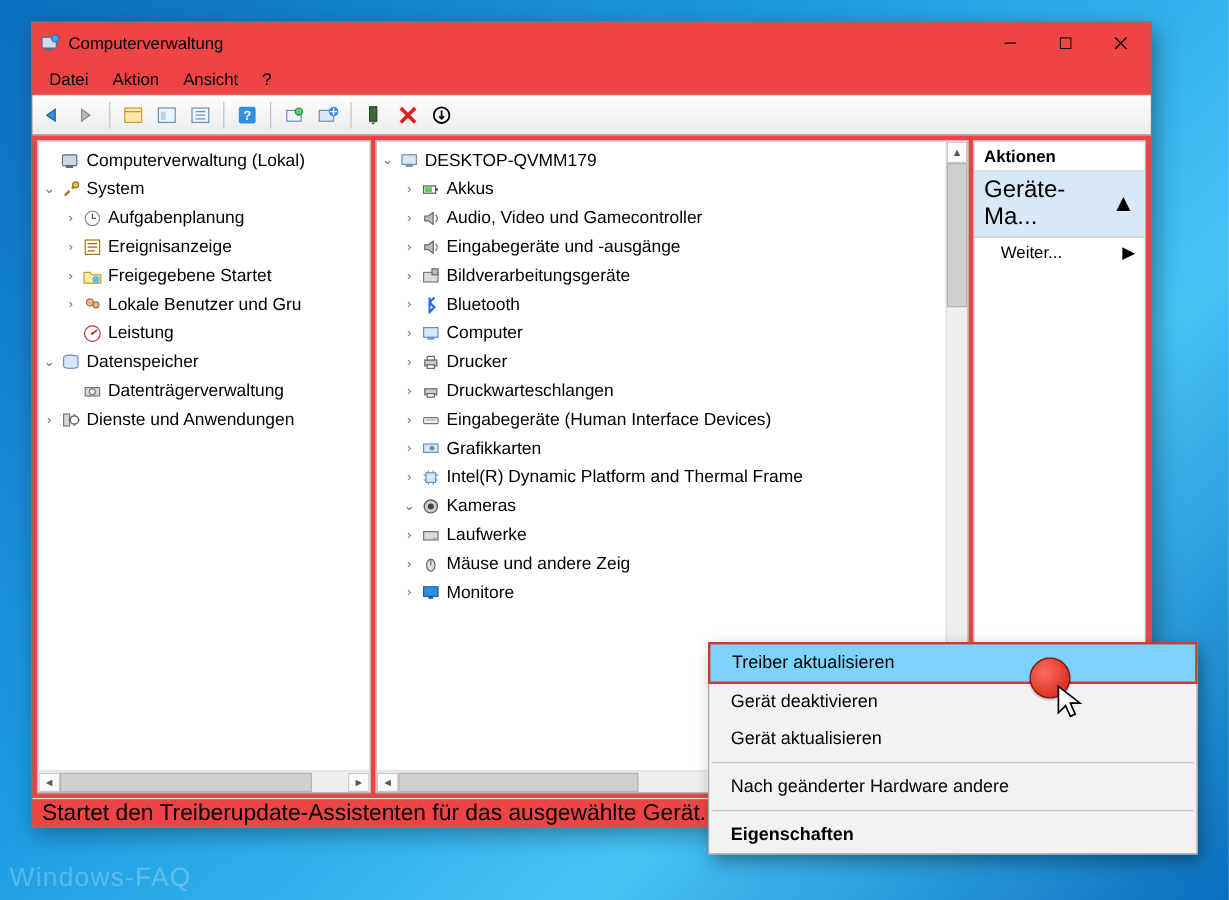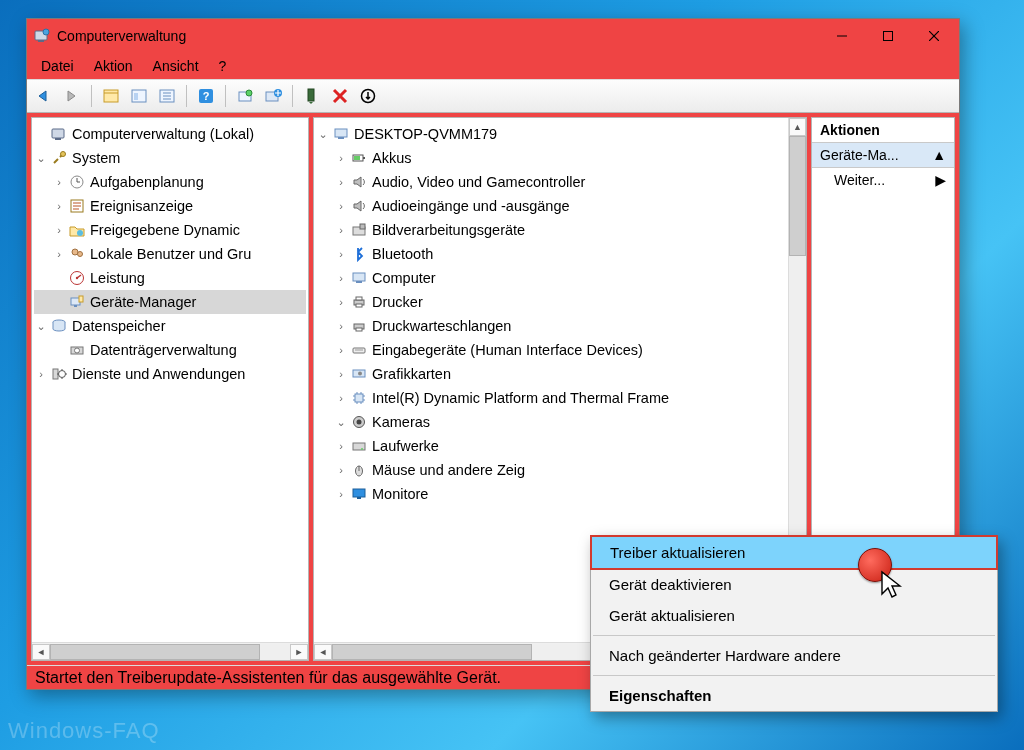--- a/index.html
+++ b/index.html
@@ -56,24 +56,24 @@
   .hscroll .arrow{width:18px;height:16px;border:1px solid #c8c8c8;background:#fafafa;display:flex;align-items:center;justify-content:center;font-size:9px;color:#555;}
   .hscroll .track{flex:1;height:16px;background:#efefef;position:relative;}
   .hscroll .thumb{position:absolute;top:0;height:16px;background:#cfcfcf;border:1px solid #b3b3b3;}
 
   .vscroll{ position:absolute; top:0; right:0; bottom:18px; width:18px; background:#f0f0f0; border-left:1px solid #dcdcdc;}
   .vscroll .varrow{height:18px;border:1px solid #c8c8c8;background:#fafafa;display:flex;align-items:center;justify-content:center;font-size:9px;color:#555;}
   .vscroll .vtrack{position:absolute;left:0;right:0;top:18px;bottom:18px;background:#efefef;}
   .vscroll .vthumb{position:absolute;left:0;right:0;top:0;height:120px;background:#cfcfcf;border:1px solid #b3b3b3;}
 
   .actions-hd{ font-weight:600; font-size:14px; padding:4px 8px; border-bottom:1px solid #c9c9c9;}
-  .actions-sel{ background:#d9e8f7; border-bottom:1px solid #c9c9c9; padding:4px 8px; font-size:14px; display:flex;justify-content:space-between;align-items:center;}
+  .actions-sel{ background:#d9e8f7; border-bottom:1px solid #c9c9c9; padding:4px 8px; font-size:20px; display:flex;justify-content:space-between;align-items:center;}
   .actions-item{ padding:4px 8px 4px 22px; font-size:14px; display:flex;justify-content:space-between;align-items:center;}
 
-  .statusbar{ height:24px; border-top:1px solid #dcdcdc; font-size:16px; display:flex;align-items:center;padding:0 8px;}
+  .statusbar{ height:24px; border-top:1px solid #dcdcdc; font-size:19px; display:flex;align-items:center;padding:0 8px;}
 
   
   .ctx-menu{
     position:absolute; left:590px; top:535px; width:408px;
     background:#f2f2f2; border:1px solid #a8a8a8; box-shadow:4px 6px 14px rgba(0,0,0,.35);
     font-size:15px;
   }
   .ctx-item{ padding:7px 18px; }
   .ctx-item.hot{ background:#7dd3fc; border:2px solid #d23a2f; margin:-1px; position:relative; }
   .ctx-sep{ height:1px; background:#c8c8c8; margin:4px 2px; }
@@ -255,21 +255,21 @@
           </div>
           <div class="row">
             <span class="ind" style="width: 18px;"></span>
             <span class="expander">›</span>
             <span class="ic">
               <svg width="16" height="16" viewBox="0 0 16 16">
                 <path d="M1 5h5l2 2h7v7H1z" fill="#ffe9a8" stroke="#c79b2a"></path>
                 <circle cx="11" cy="11" r="3" fill="#5bbde0"></circle>
               </svg>
             </span>
-            <span>Freigegebene Dynamic</span>
+            <span>Freigegebene Startet</span>
           </div>
           <div class="row">
             <span class="ind" style="width: 18px;"></span>
             <span class="expander">›</span>
             <span class="ic">
               <svg width="16" height="16" viewBox="0 0 16 16">
                 <circle cx="6" cy="6" r="3" fill="#e7b88a" stroke="#a07040"></circle>
                 <circle cx="11" cy="8" r="2.5" fill="#e7b88a" stroke="#a07040"></circle>
               </svg>
             </span>
@@ -279,32 +279,20 @@
             <span class="ind" style="width: 18px;"></span>
             <span class="expander"></span>
             <span class="ic">
               <svg width="16" height="16" viewBox="0 0 16 16">
                 <circle cx="8" cy="8" r="6.5" fill="#fff" stroke="#b33"></circle>
                 <path d="M8 8 L12 5" stroke="#b33" stroke-width="1.5"></path>
                 <circle cx="8" cy="8" r="1.2" fill="#b33"></circle>
               </svg>
             </span>
             <span>Leistung</span>
-          </div>
-          <div class="row sel">
-            <span class="ind" style="width: 18px;"></span>
-            <span class="expander"></span>
-            <span class="ic">
-              <svg width="16" height="16" viewBox="0 0 16 16">
-                <rect x="2" y="4" width="9" height="7" fill="#dde8f6" stroke="#6a8fbf"></rect>
-                <rect x="5" y="11" width="3" height="2" fill="#6a8fbf"></rect>
-                <rect x="10" y="2" width="4" height="6" fill="#ffe9a8" stroke="#c79b2a"></rect>
-              </svg>
-            </span>
-            <span>Geräte-Manager</span>
           </div>
           <div class="row">
             <span class="ind" style="width: 0px;"></span>
             <span class="expander">⌄</span>
             <span class="ic">
               <svg width="16" height="16" viewBox="0 0 16 16">
                 <ellipse cx="8" cy="4" rx="6" ry="2" fill="#d8e6f5" stroke="#6a8fbf"></ellipse>
                 <path d="M2 4v7a6 2 0 0 0 12 0V4" fill="#d8e6f5" stroke="#6a8fbf"></path>
               </svg>
             </span>
@@ -381,21 +369,21 @@
           </div>
           <div class="row">
             <span class="ind" style="width: 18px;"></span>
             <span class="expander">›</span>
             <span class="ic">
               <svg width="16" height="16" viewBox="0 0 16 16">
                 <path d="M3 6h3l4-3v10l-4-3H3z" fill="#bfbfbf" stroke="#666"></path>
                 <path d="M12 5a4 4 0 0 1 0 6" fill="none" stroke="#666"></path>
               </svg>
             </span>
-            <span>Audioeingänge und -ausgänge</span>
+            <span>Eingabegeräte und -ausgänge</span>
           </div>
           <div class="row">
             <span class="ind" style="width: 18px;"></span>
             <span class="expander">›</span>
             <span class="ic">
               <svg width="16" height="16" viewBox="0 0 16 16">
                 <rect x="2" y="5" width="12" height="8" fill="#ddd" stroke="#777"></rect>
                 <rect x="9" y="2" width="5" height="5" fill="#bbb" stroke="#666"></rect>
               </svg>
             </span>

